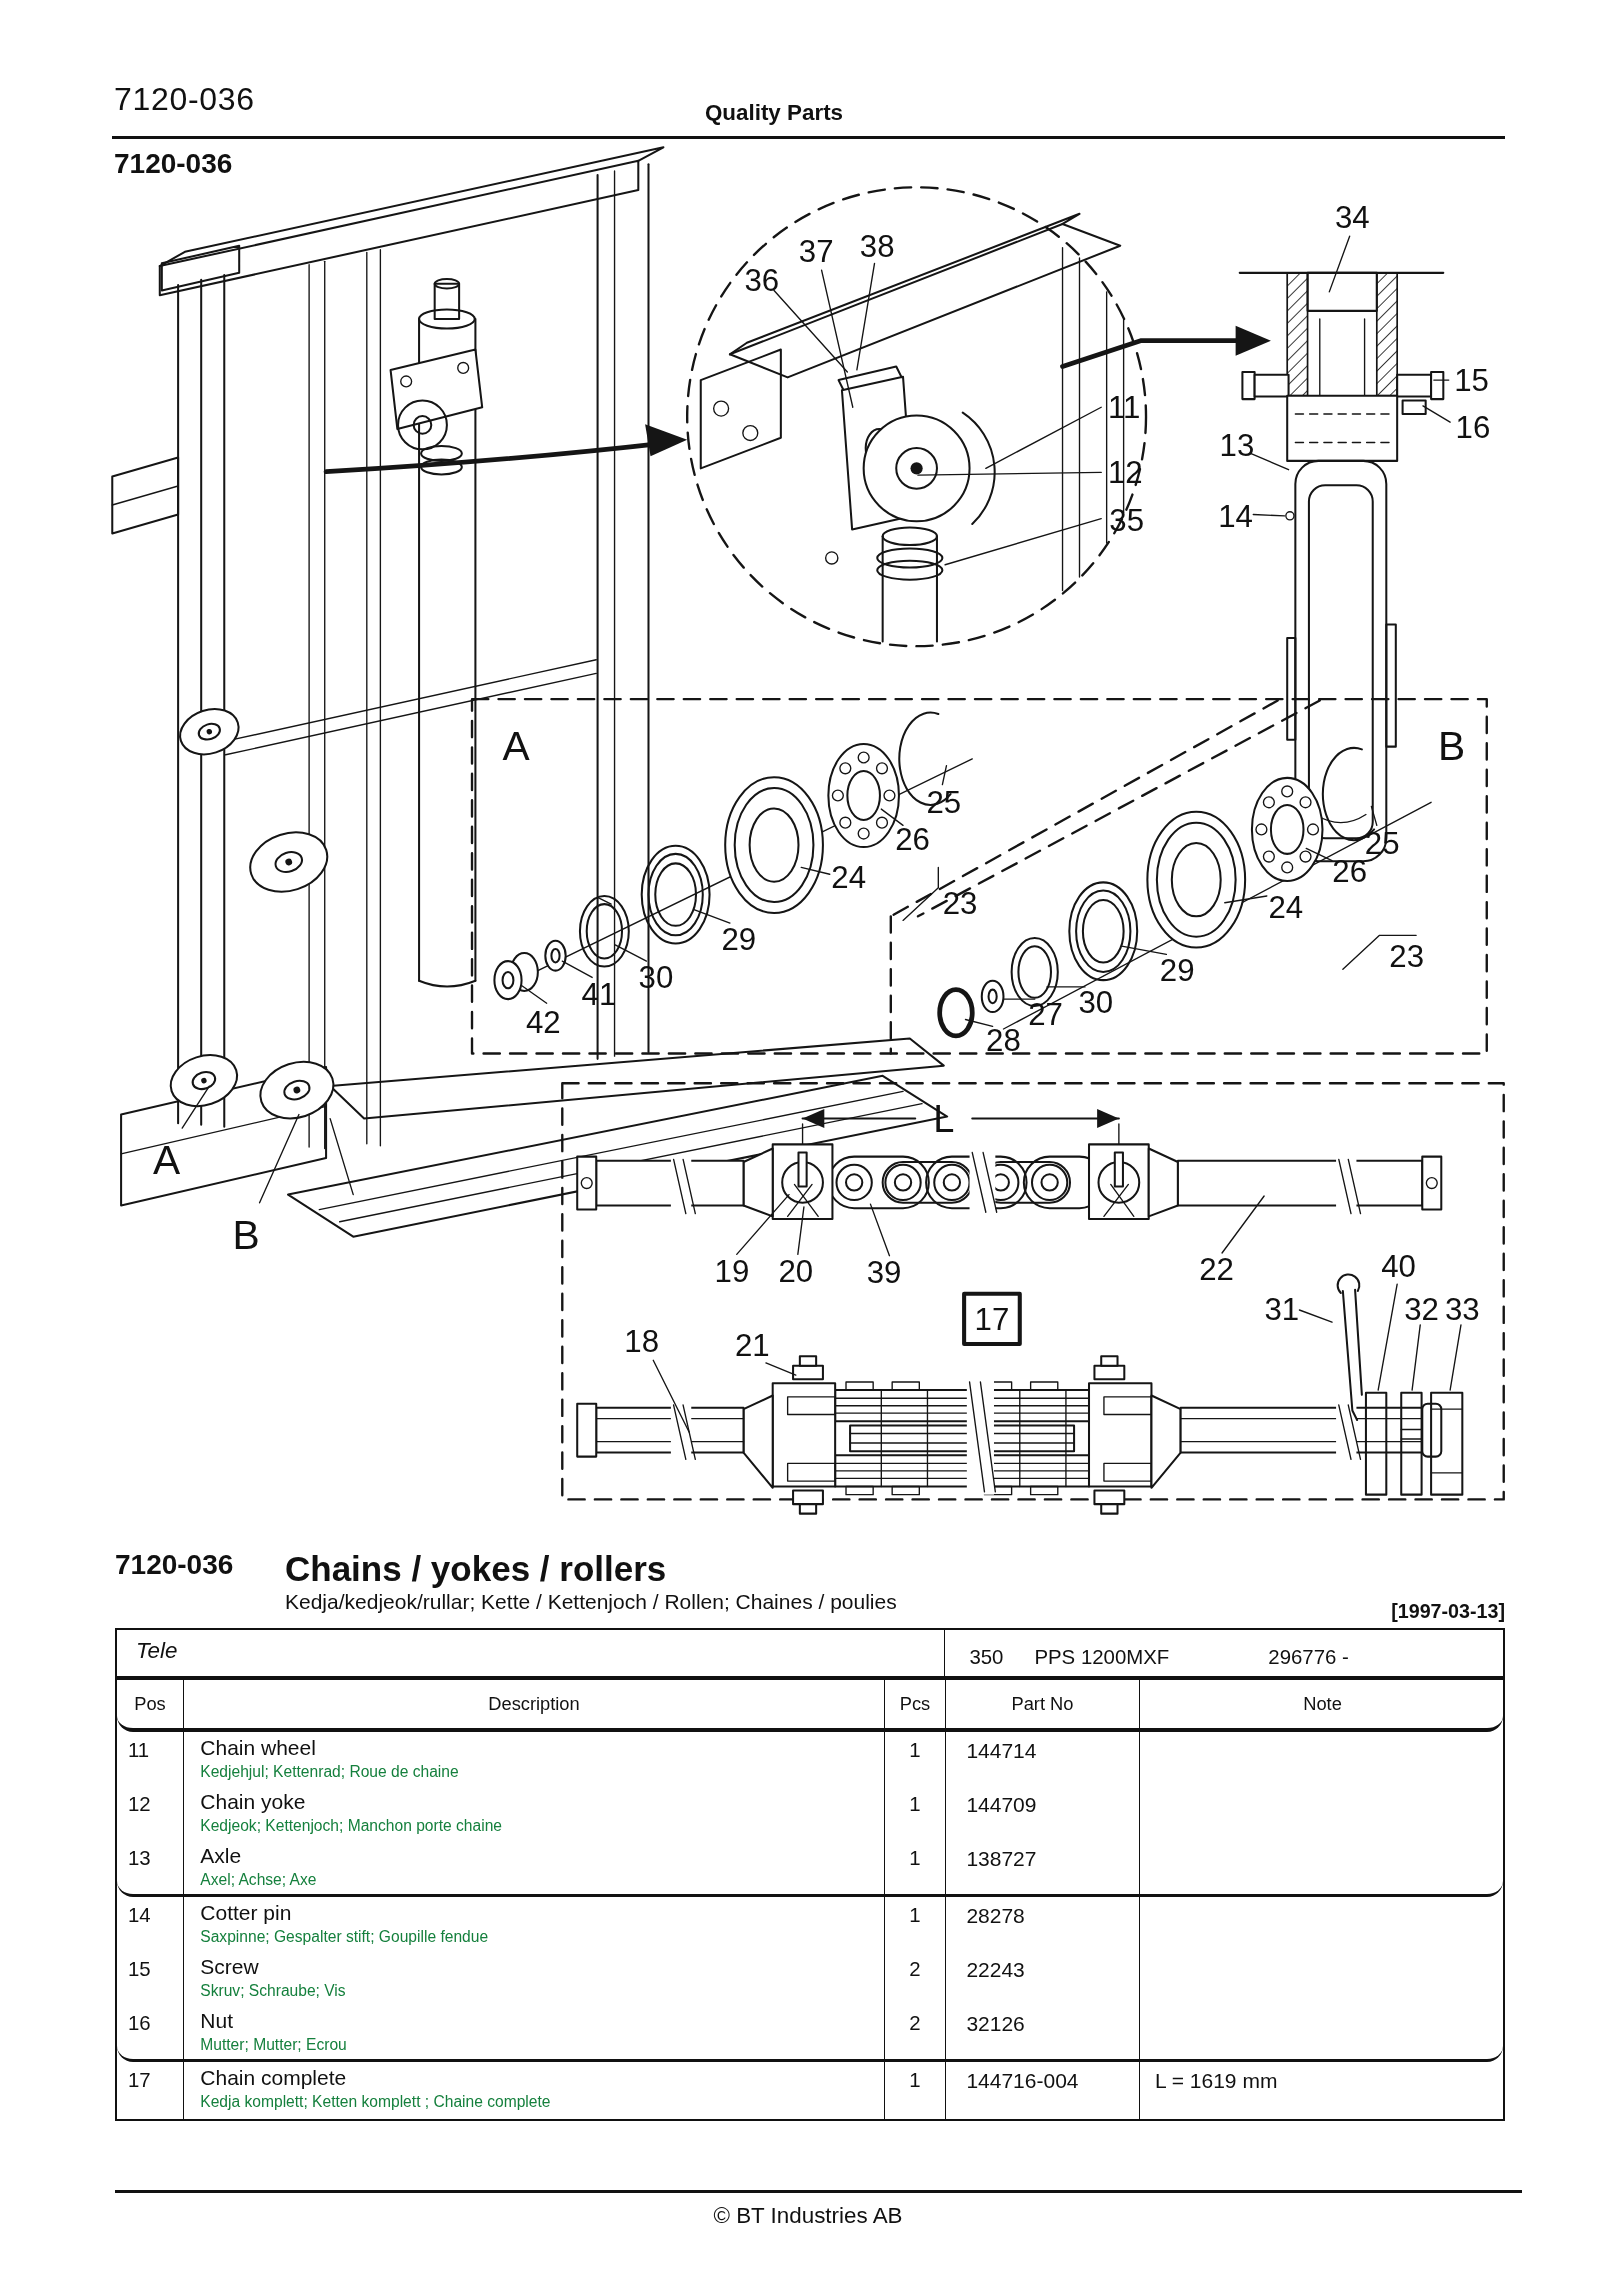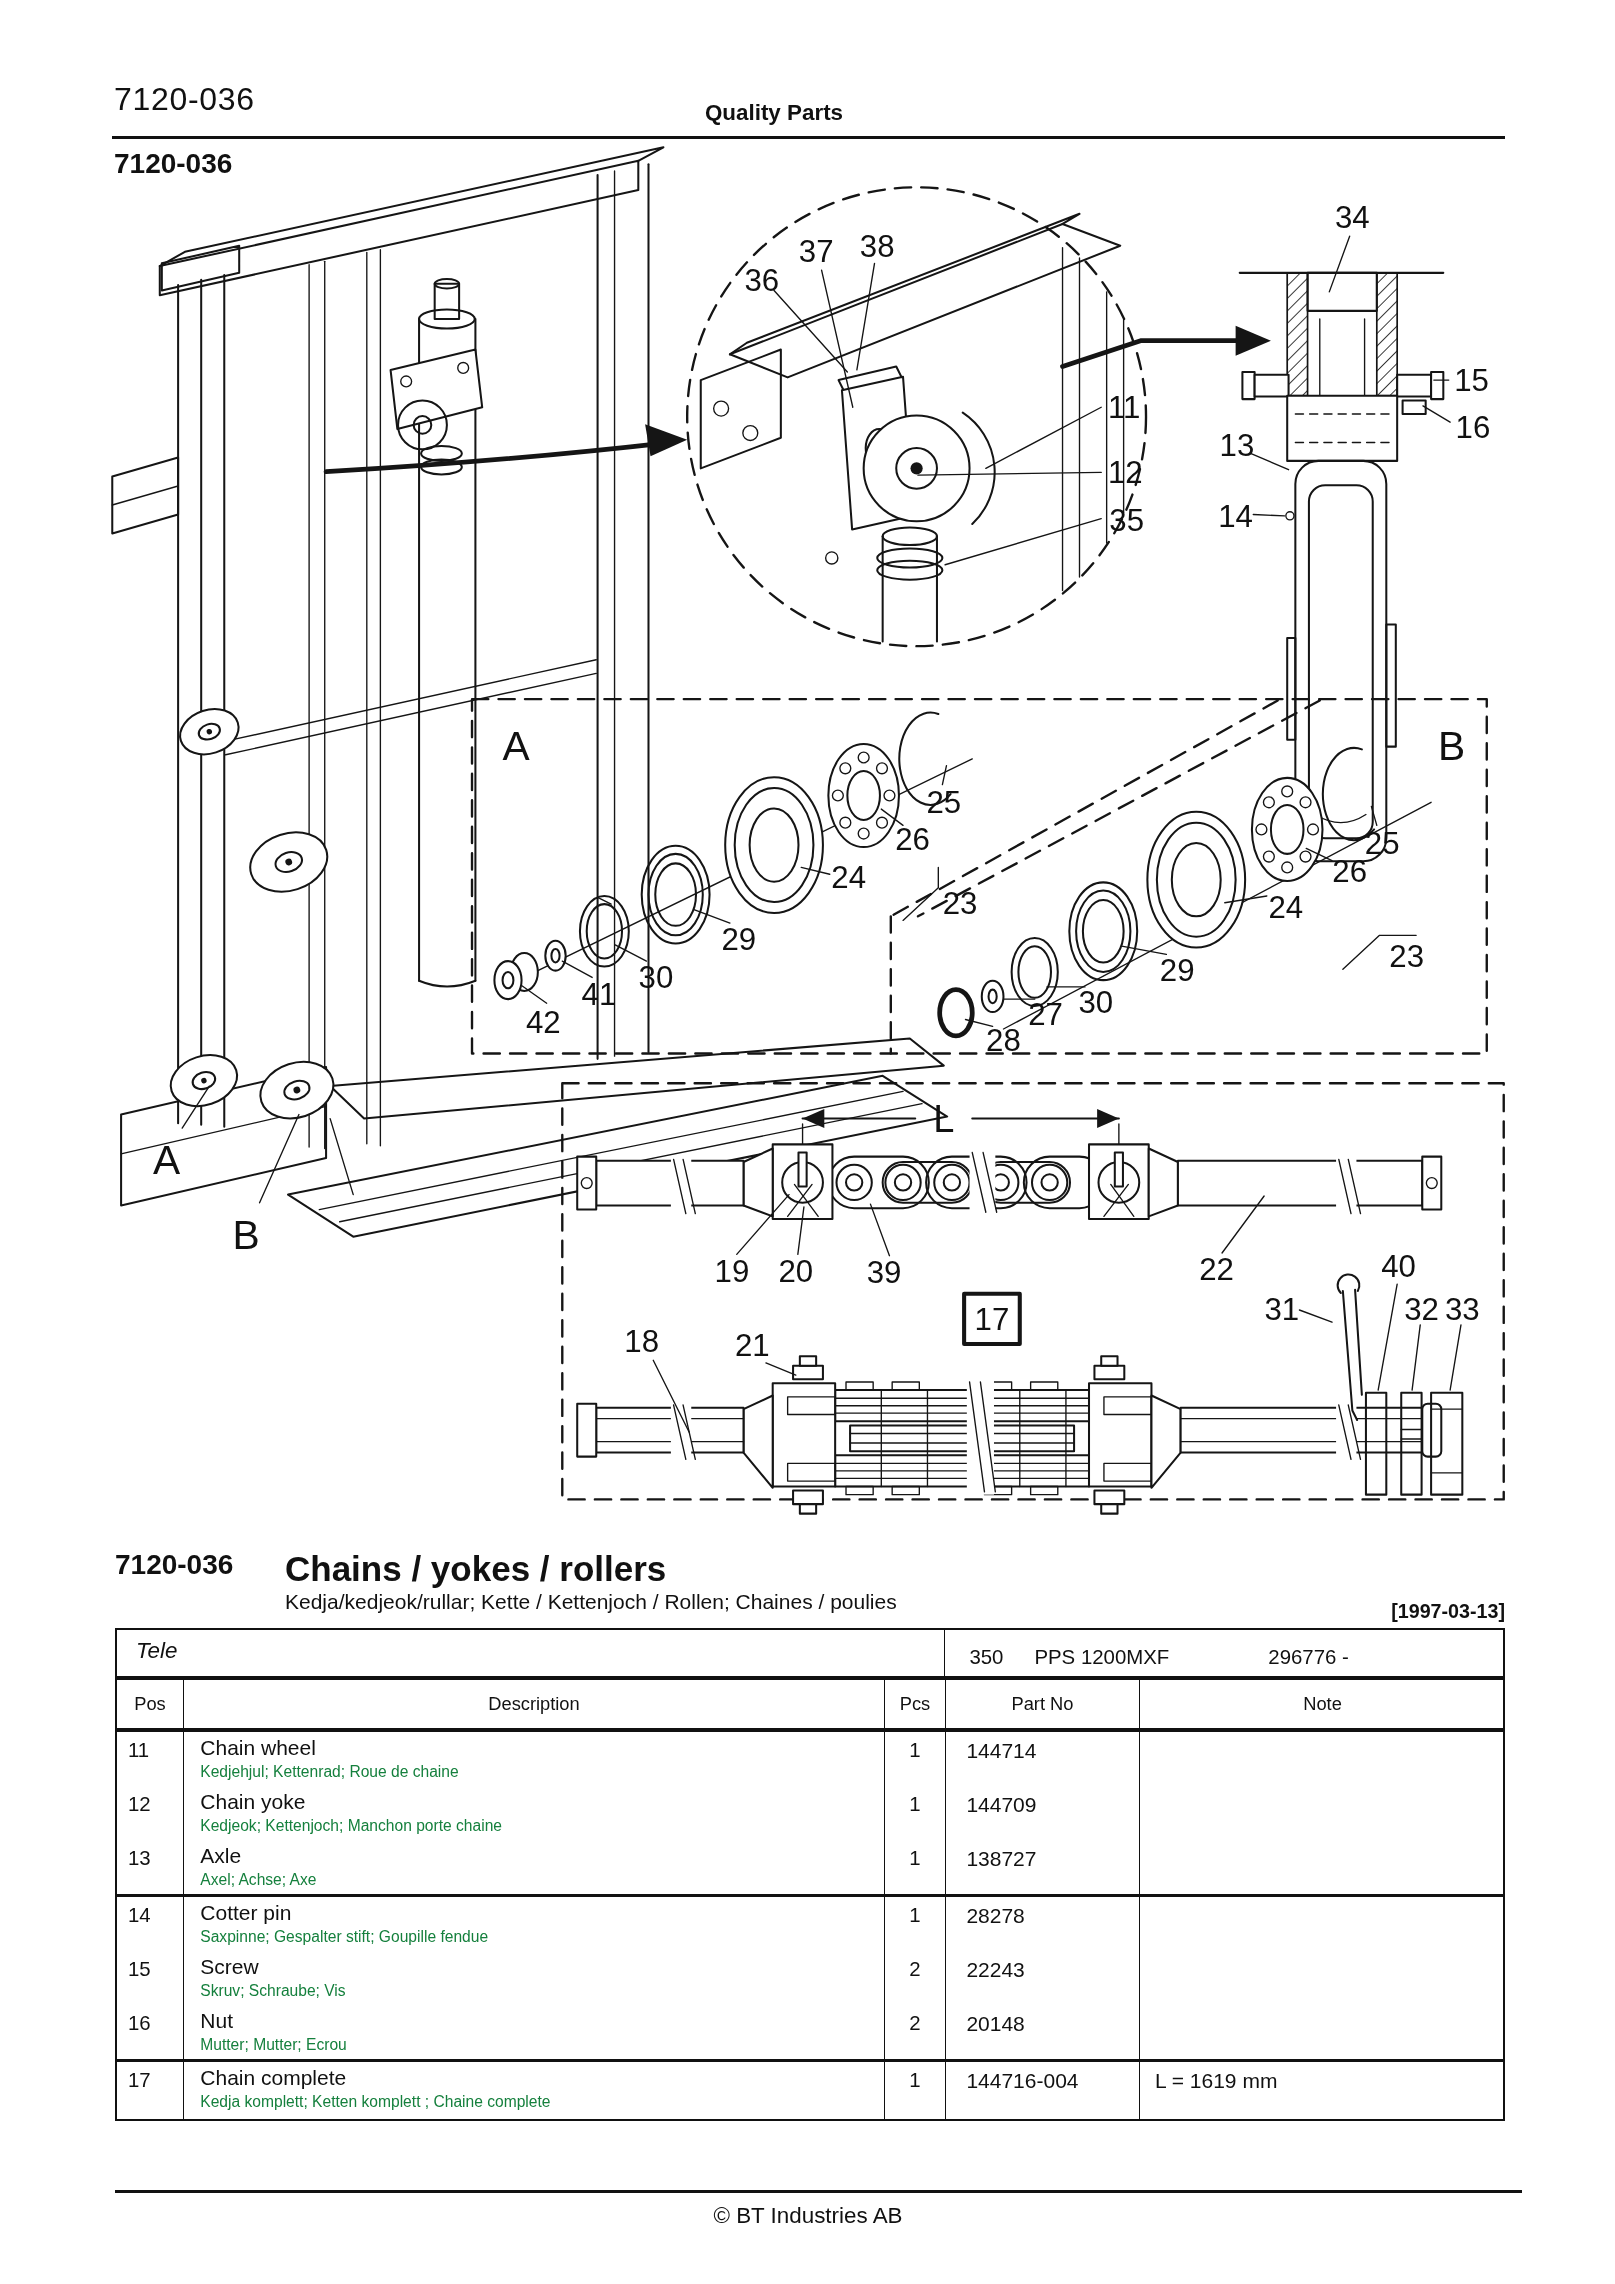--- a/index.html
+++ b/index.html
@@ -11,21 +11,21 @@
   .brand{left:0;top:100px;width:1548px;text-align:center;font-size:22.4px;font-weight:bold;}
   .head-rule{left:112px;top:136px;width:1393px;height:2.7px;background:#111;}
   .sec-num{left:114px;top:148px;font-size:28px;font-weight:bold;}
   
   .title-num{left:115px;top:1549px;font-size:28px;font-weight:bold;}
   .title-name{left:285px;top:1549px;font-size:35px;font-weight:bold;}
   .title-date{right:111px;top:1556px;font-size:19.7px;font-weight:bold;margin-top:44px;}
   .subtitle{left:285px;top:1590px;font-size:21px;}
   
   .tbl{left:115px;top:1628px;width:1386px;border:2px solid #111;}
-  .trow{display:grid;grid-template-columns:67px 701px 61px 194px 365px;}
+  .trow{display:grid;grid-template-columns:67px 701px 61px 194px 365px;border-radius:16px;}
   .trow-model{display:grid;grid-template-columns:828px 558px;height:46px;border-bottom:4.8px solid #111;}
   .trow-head{height:48px;border-bottom:4.8px solid #111;}
   .cell{border-right:1.4px solid #111;overflow:hidden;}
   .cell:last-child{border-right:none;}
   .model-series{font-style:italic;font-size:22.4px;padding:8.1px 0 0 19px;}
   .model-right{font-size:20.4px;padding-top:9.5px;display:flex;align-items:center;}
   .model-right .m1{margin-left:24.4px;}
   .model-right .m2{margin-left:31px;}
   .model-right .m3{margin-left:99px;}
   .hcell{font-size:18.3px;display:flex;align-items:center;justify-content:center;}
@@ -580,21 +580,21 @@
       <div class="cell part">22243</div>
       <div class="cell note"></div>
     </div>
     <div class="trow drow groupend">
       <div class="cell pos">16</div>
       <div class="cell">
           <div class="desc-main">Nut</div>
           <div class="desc-sub">Mutter; Mutter; Ecrou</div>
         </div>
       <div class="cell pcs">2</div>
-      <div class="cell part">20148</div>
+      <div class="cell part">32126</div>
       <div class="cell note"></div>
     </div>
     <div class="trow drow last">
       <div class="cell pos">17</div>
       <div class="cell">
           <div class="desc-main">Chain complete</div>
           <div class="desc-sub">Kedja komplett; Ketten komplett ; Chaine complete</div>
         </div>
       <div class="cell pcs">1</div>
       <div class="cell part">144716-004</div>

